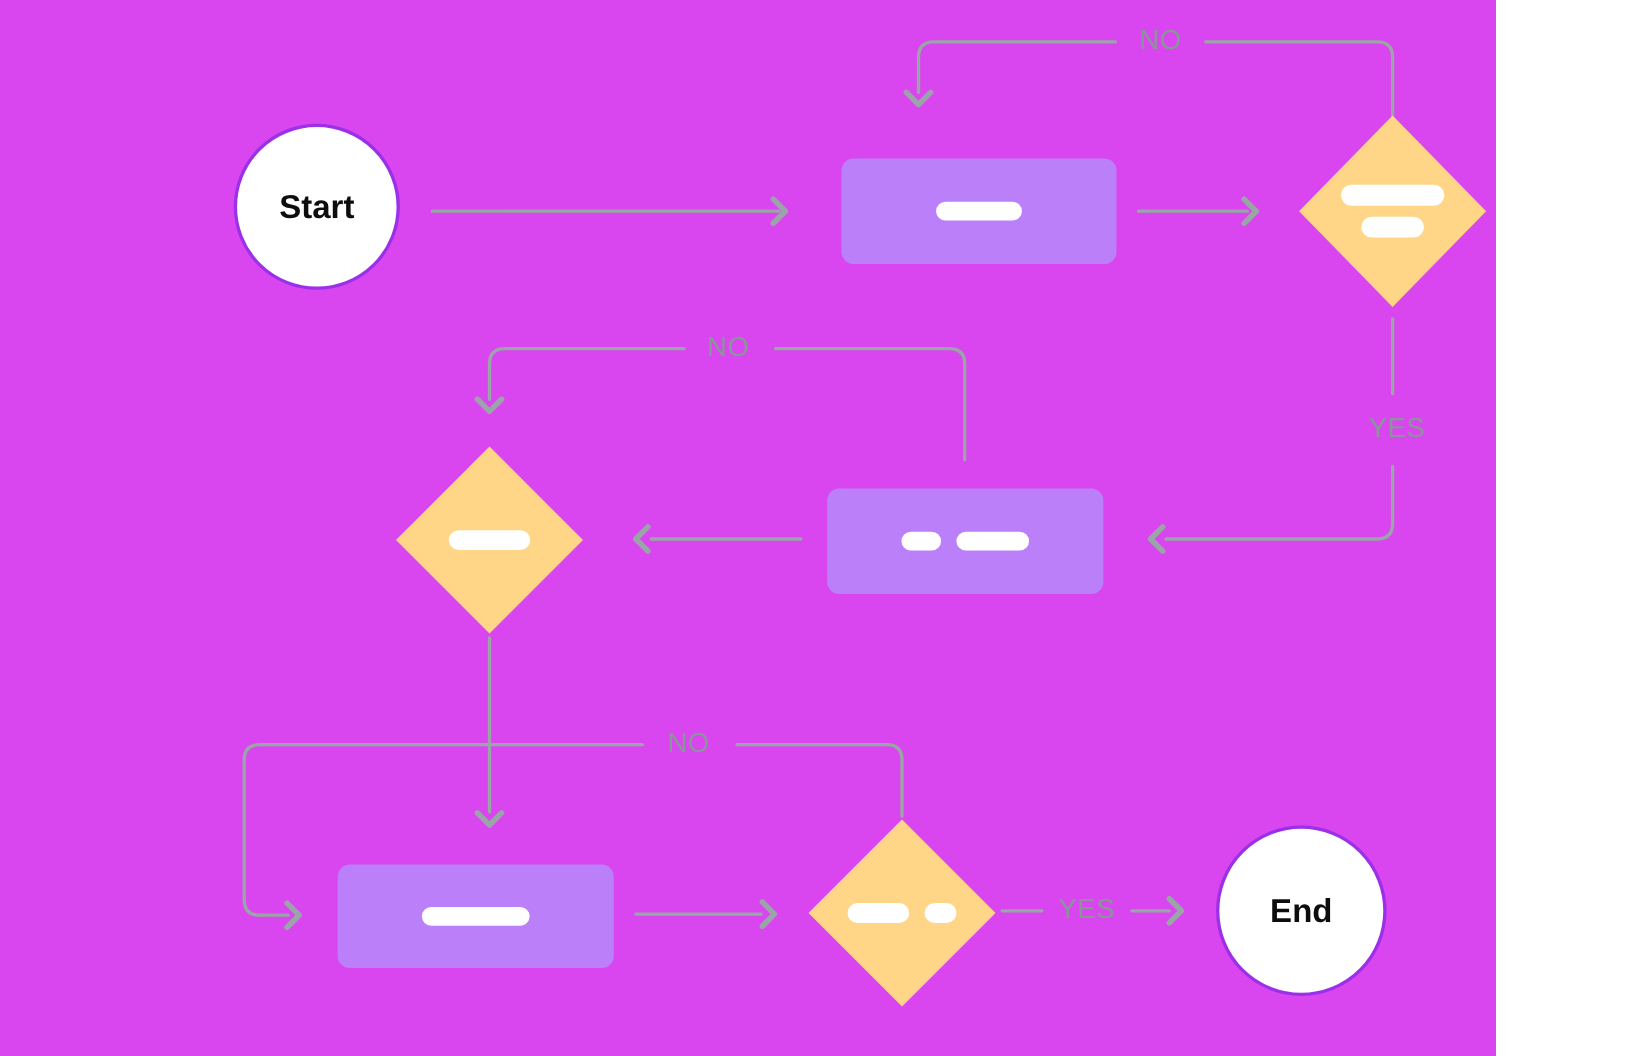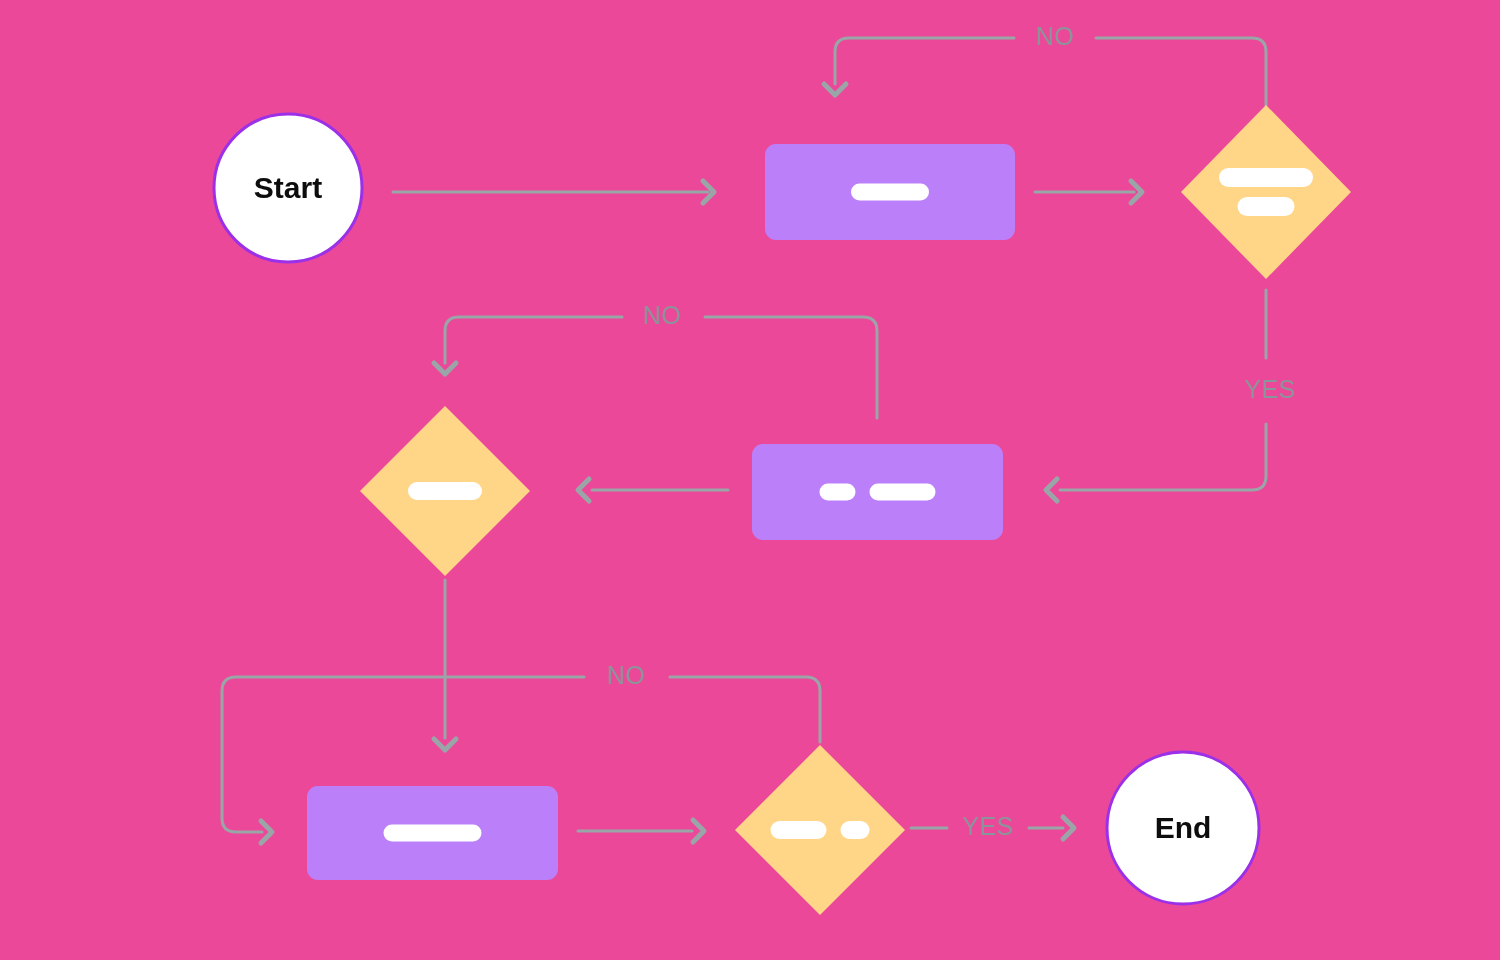--- a/index.html
+++ b/index.html
@@ -6,23 +6,23 @@
   html, body {
     margin: 0;
     padding: 0;
     background: #ffffff;
   }
   body {
     font-family: "Liberation Sans", sans-serif;
   }
   #canvas {
     position: relative;
-    width: 1500px;
+    width: 1360px;
     height: 960px;
-    background: #ec4899;
+    background: #d946ef;
     overflow: hidden;
   }
   #diagram-svg {
     position: absolute;
     left: 0;
     top: 0;
     width: 1500px;
     height: 960px;
   }
   .edge-path {

